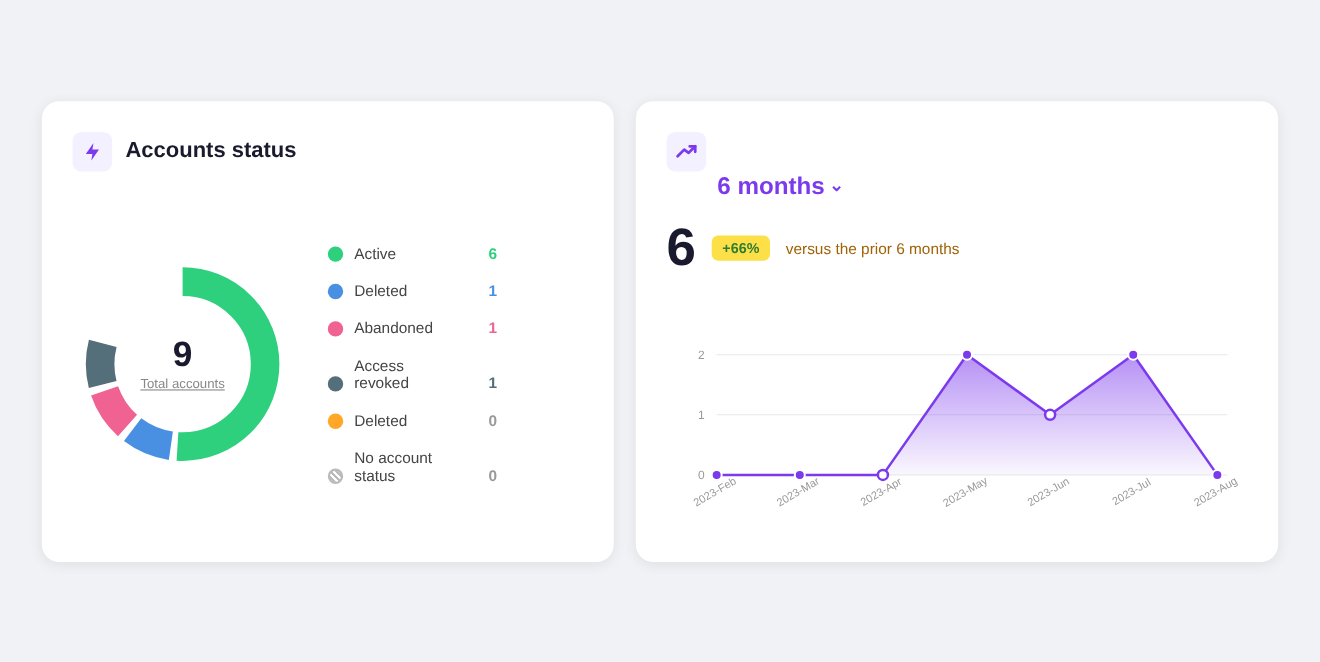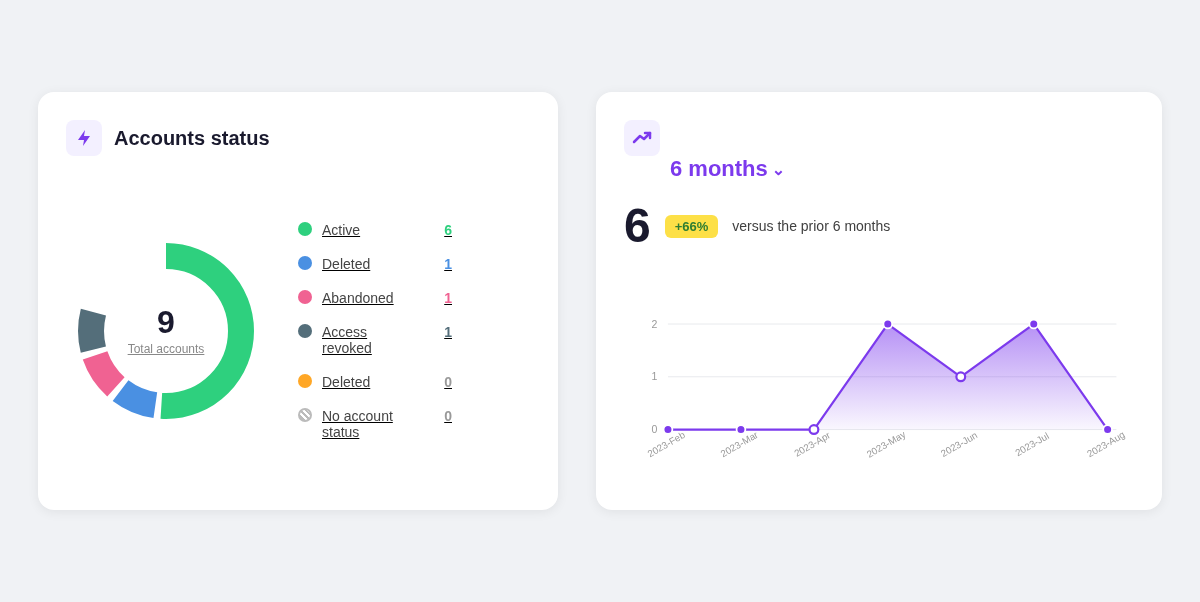--- a/index.html
+++ b/index.html
@@ -8,21 +8,21 @@
       font-family: -apple-system, BlinkMacSystemFont, 'Segoe UI', sans-serif;
       display: flex;
       align-items: center;
       justify-content: center;
       width: 1200px;
       height: 602px;
       overflow: hidden;
     }
     .dashboard {
       display: flex;
-      gap: 38px;
+      gap: 20px;
       padding: 24px;
       width: 1172px;
     }
     .card {
       background: #fff;
       border-radius: 16px;
       padding: 28px;
       box-shadow: 0 2px 12px rgba(0,0,0,0.07);
     }
     .card-left {
@@ -88,23 +88,22 @@
       text-decoration: underline;
     }
     
     .legend {
       display: flex;
       flex-direction: column;
       gap: 18px;
     }
     .legend-item {
       display: flex;
-      align-items: flex-start;
+      align-items: flex-end;
       gap: 10px;
-      text-decoration: underline;
     }
     .legend-dot {
       width: 14px;
       height: 14px;
       border-radius: 50%;
       flex-shrink: 0;
     }
     .legend-dot-striped {
       width: 14px;
       height: 14px;
@@ -174,21 +173,21 @@
     .badge {
       background: #fde047;
       color: #2e7d32;
       font-size: 13px;
       font-weight: 600;
       padding: 4px 10px;
       border-radius: 6px;
     }
     .prior-text {
       font-size: 14px;
-      color: #404040;
+      color: #a16207;
     }
     
     .chart-area {
       flex: 1;
       position: relative;
     }
     svg.line-chart {
       width: 100%;
       height: 220px;
     }

